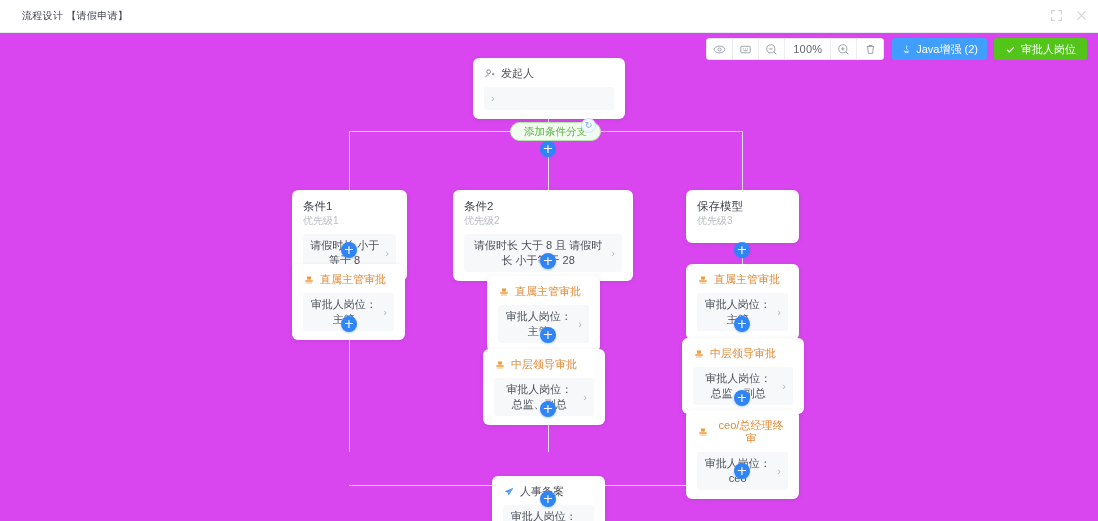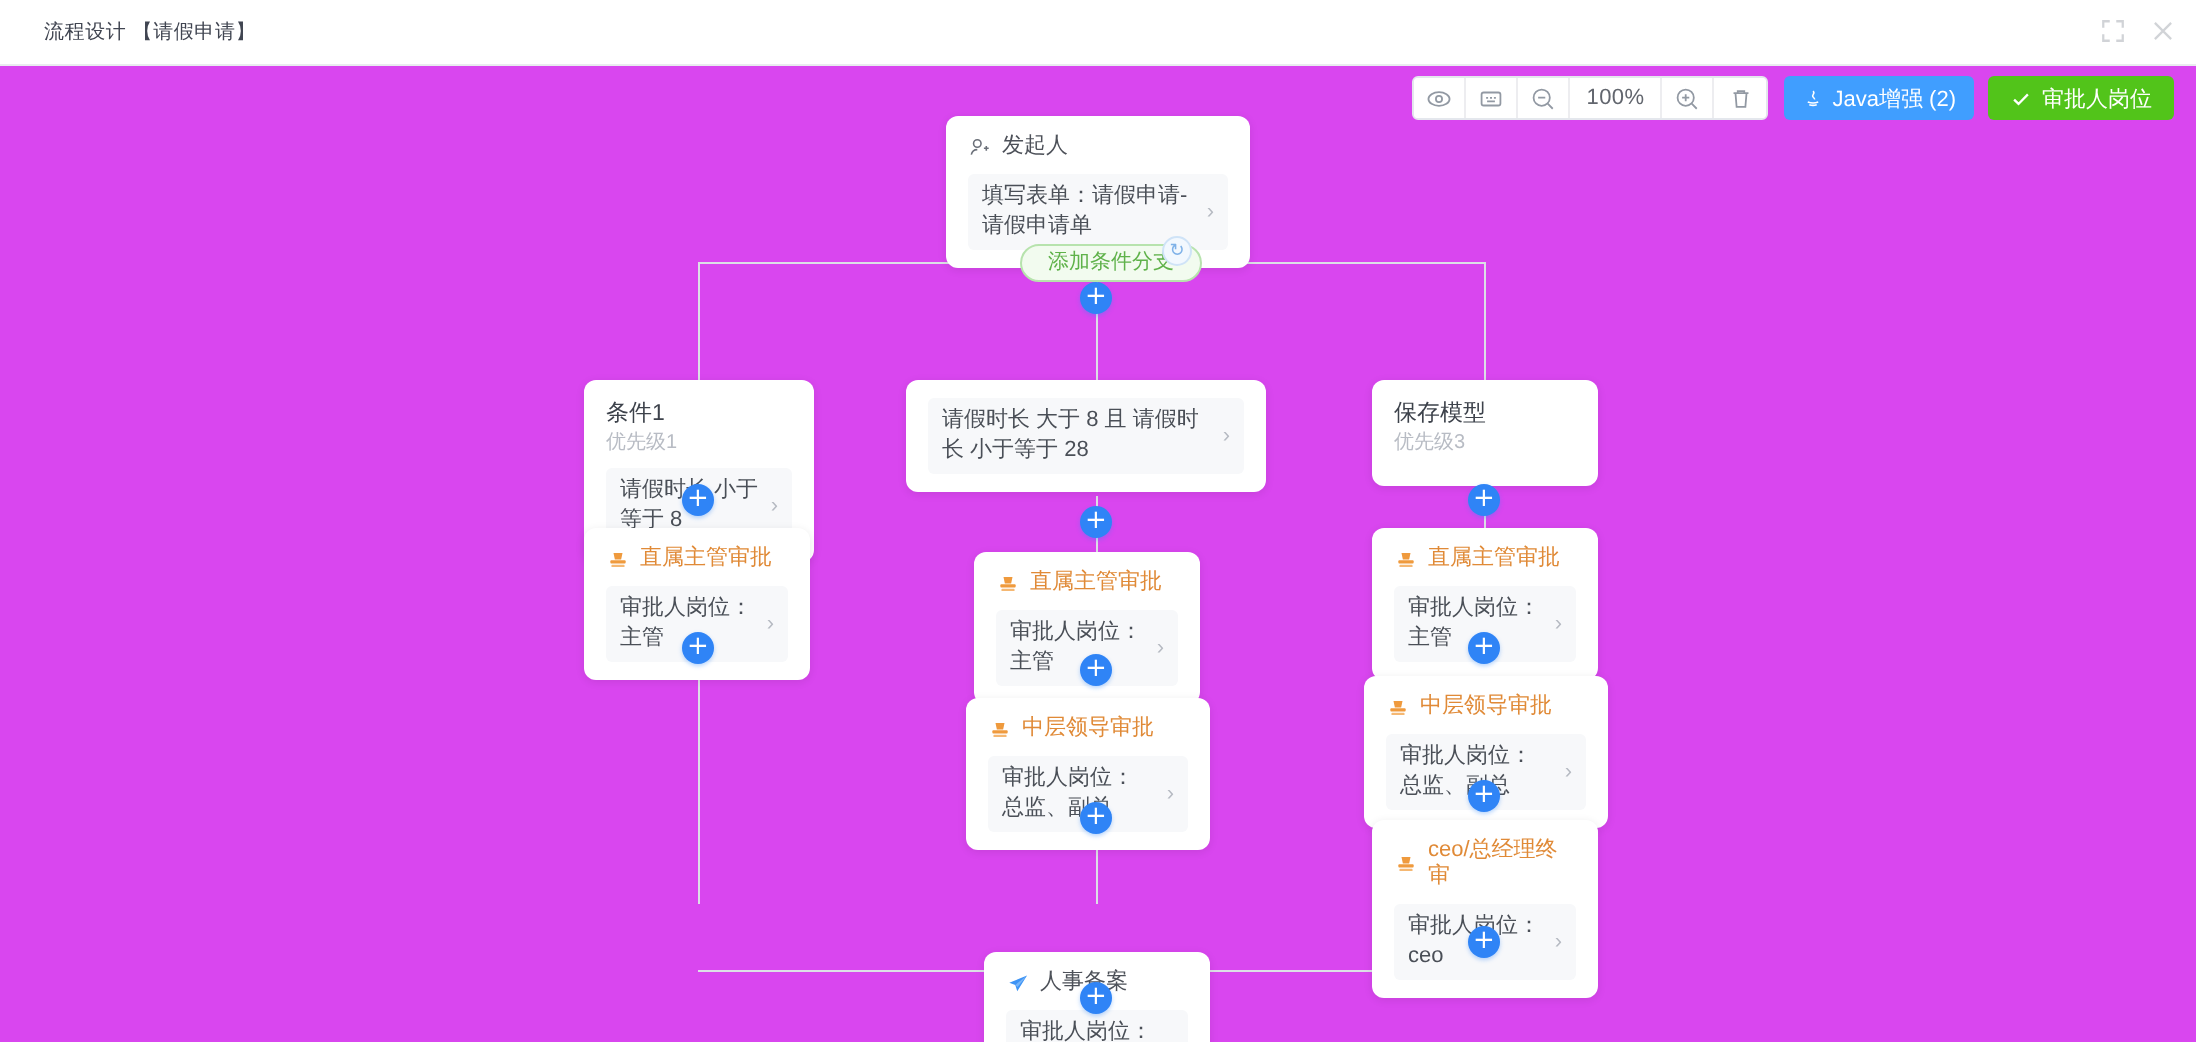--- a/index.html
+++ b/index.html
@@ -72,21 +72,21 @@
     position:absolute; width:16px; height:16px; border-radius:50%;
     background:#2f84f6; color:#fff; font-size:13px; line-height:15px;
     text-align:center; cursor:pointer; z-index:20;
     box-shadow:0 1px 2px rgba(47,132,246,.35);
     font-family:"DejaVu Sans",sans-serif;
   }
 
   .node{
     position:absolute; background:#fff; border-radius:6px;
     box-shadow:0 1px 5px rgba(0,0,0,.09);
-    padding:9px 11px 9px 11px; z-index:10; cursor:pointer;
+    padding:9px 11px 9px 11px; z-index:10; cursor:pointer;text-align:center;
   }
   .node .hd{
     display:flex; align-items:center; gap:5px;
     font-size:11px; color:#4d5159; margin-bottom:7px; line-height:13px;
   }
   .node .hd.orange{ color:#e08a37; }
   .node .body{
     background:#f7f8fa; border-radius:3px; padding:4px 7px;
     font-size:11px; color:#4a4f57; line-height:15px;
     display:flex; align-items:center; justify-content:space-between; gap:6px;
@@ -232,37 +232,40 @@
       <span class="ico">
         <svg width="12" height="12" viewBox="0 0 16 16">
           <circle cx="6.2" cy="5" r="2.5" fill="none" stroke="#6b7079" stroke-width="1.05"></circle>
           <path d="M2.2 12.4c.5-2.2 2.1-3.3 4-3.3" fill="none" stroke="#6b7079" stroke-width="1.05"></path>
           <path d="M10.6 8.2h3.2M12.2 6.6v3.2" stroke="#6b7079" stroke-width="1.05" fill="none"></path>
         </svg>
       </span>
       <span>发起人</span>
     </div>
     <div class="body">
-      <span>填写表单：请假申请-请假申请单</span>
       <span class="chev">›</span>
     </div>
   </div>
 
   <div class="node cond" style="left:292px; top:157px; width:115px;">
     <div class="crow">
       <span class="cname">条件1</span>
       <span class="cprio">优先级1</span>
     </div>
     <div class="body">
       <span>请假时长 小于等于 8</span>
       <span class="chev">›</span>
     </div>
   </div>
 
   <div class="node cond" style="left:453px; top:157px; width:180px;">
+    <div class="crow">
+      <span class="cname">条件2</span>
+      <span class="cprio">优先级2</span>
+    </div>
     <div class="body">
       <span>请假时长 大于 8 且 请假时长 小于等于 28</span>
       <span class="chev">›</span>
     </div>
   </div>
 
   <div class="node cond" style="left:686px; top:157px; width:113px;">
     <div class="crow">
       <span class="cname">保存模型</span>
       <span class="cprio">优先级3</span>

